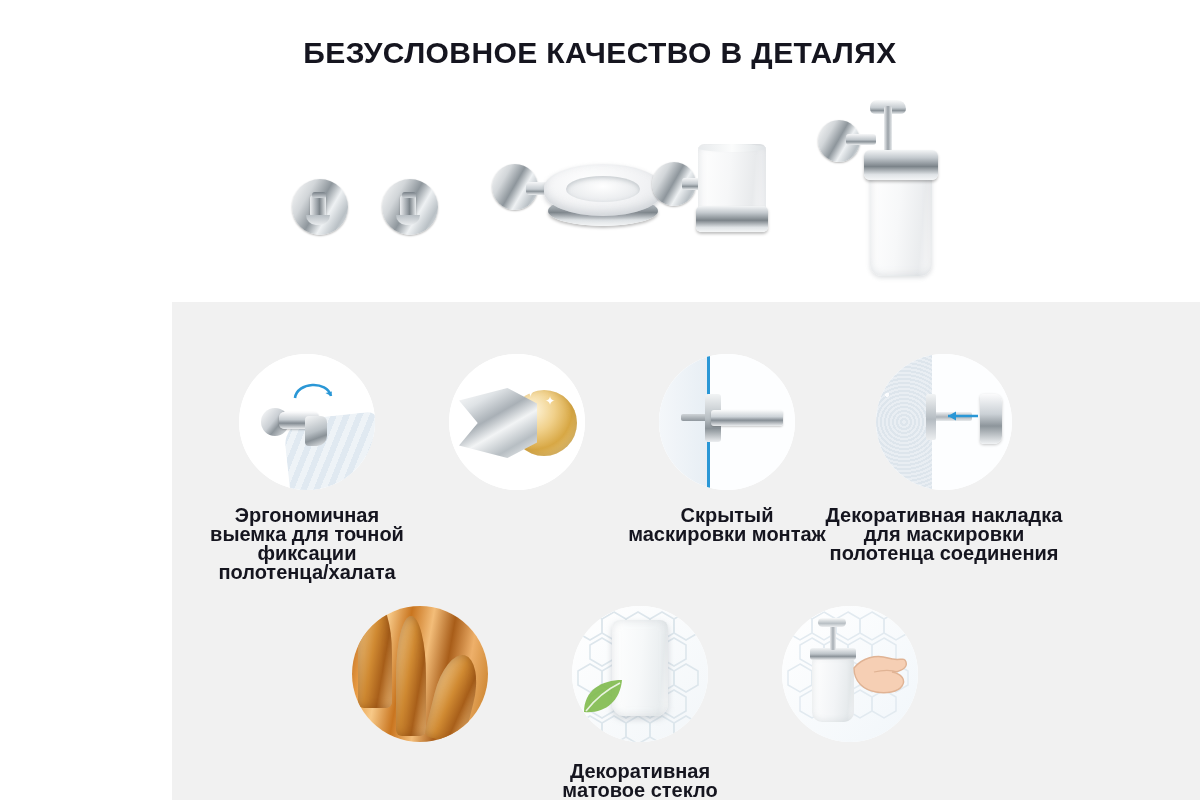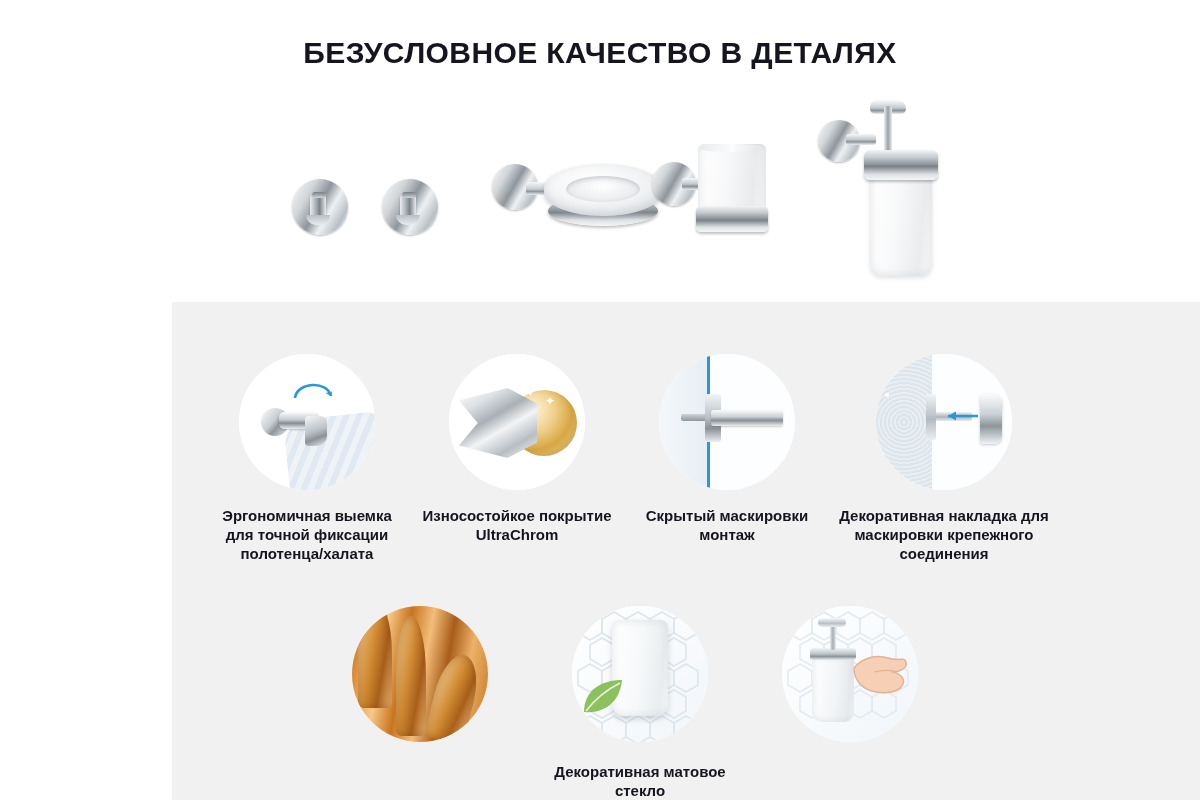--- a/index.html
+++ b/index.html
@@ -158,21 +158,21 @@
   .circle {
     position: relative;
     width: 136px; height: 136px;
     margin: 0 auto;
     border-radius: 50%;
     overflow: hidden;
     background: #ffffff;
   }
   .feature .caption {
     margin-top: 16px;
-    font-size: 15px;
+    font-size: 20px;
     line-height: 19px;
     font-weight: bold;
     color: #15151f;
   }
   .feature.row2 .caption { margin-top: 20px; }
 
   
   .c1-bg { position: absolute; inset: 0; background: #fff; }
   .c1-towel {
     position: absolute; left: 48px; top: 62px; width: 94px; height: 86px;
@@ -384,21 +384,20 @@
     </div>
 
     <div class="feature" style="left:245px; top:52px; width:200px;">
       <div class="circle">
         <div style="position:absolute;inset:0;background:#fff;"></div>
         <div class="c2-gold"></div>
         <div class="c2-chrome"></div>
         <div class="c2-sparkle" style="left:74px; top:26px;">✦</div>
         <div class="c2-sparkle" style="left:96px; top:40px; font-size:12px;">✦</div>
       </div>
-      <div class="caption">Износостойкое покрытие UltraChrom</div>
     </div>
 
     <div class="feature" style="left:455px; top:52px; width:200px;">
       <div class="circle">
         <div style="position:absolute;inset:0;background:#fdfeff;"></div>
         <div class="c3-wall"></div>
         <div class="c3-edge"></div>
         <div class="c3-screw"></div>
         <div class="c3-plate"></div>
         <div class="c3-bar"></div>
@@ -411,21 +410,21 @@
         <div style="position:absolute;inset:0;background:#fdfeff;"></div>
         <div class="c4-wall"></div>
         <div class="c4-shaft"></div>
         <div class="c4-flange"></div>
         <div class="c4-cap"></div>
         <svg class="c4-arrow" width="40" height="16" viewBox="0 0 40 16">
           <line x1="38" y1="8" x2="8" y2="8" stroke="#2a97d6" stroke-width="2.6"></line>
           <path d="M8 8 l8 -4.5 v9 z" fill="#2a97d6"></path>
         </svg>
       </div>
-      <div class="caption">Декоративная накладка для маскировки крепежного соединения</div>
+      <div class="caption">Декоративная накладка для маскировки полотенца соединения</div>
     </div>
 
     <div class="feature row2" style="left:138px; top:304px; width:220px;">
       <div class="circle">
         <div class="c5"></div>
         <div class="c5-tube" style="left:6px; top:-6px; width:34px; height:108px;"></div>
         <div class="c5-tube" style="left:44px; top:10px; width:30px; height:120px;"></div>
         <div class="c5-tube" style="left:82px; top:48px; width:40px; height:88px; transform:rotate(14deg);"></div>
       </div>
     </div>

